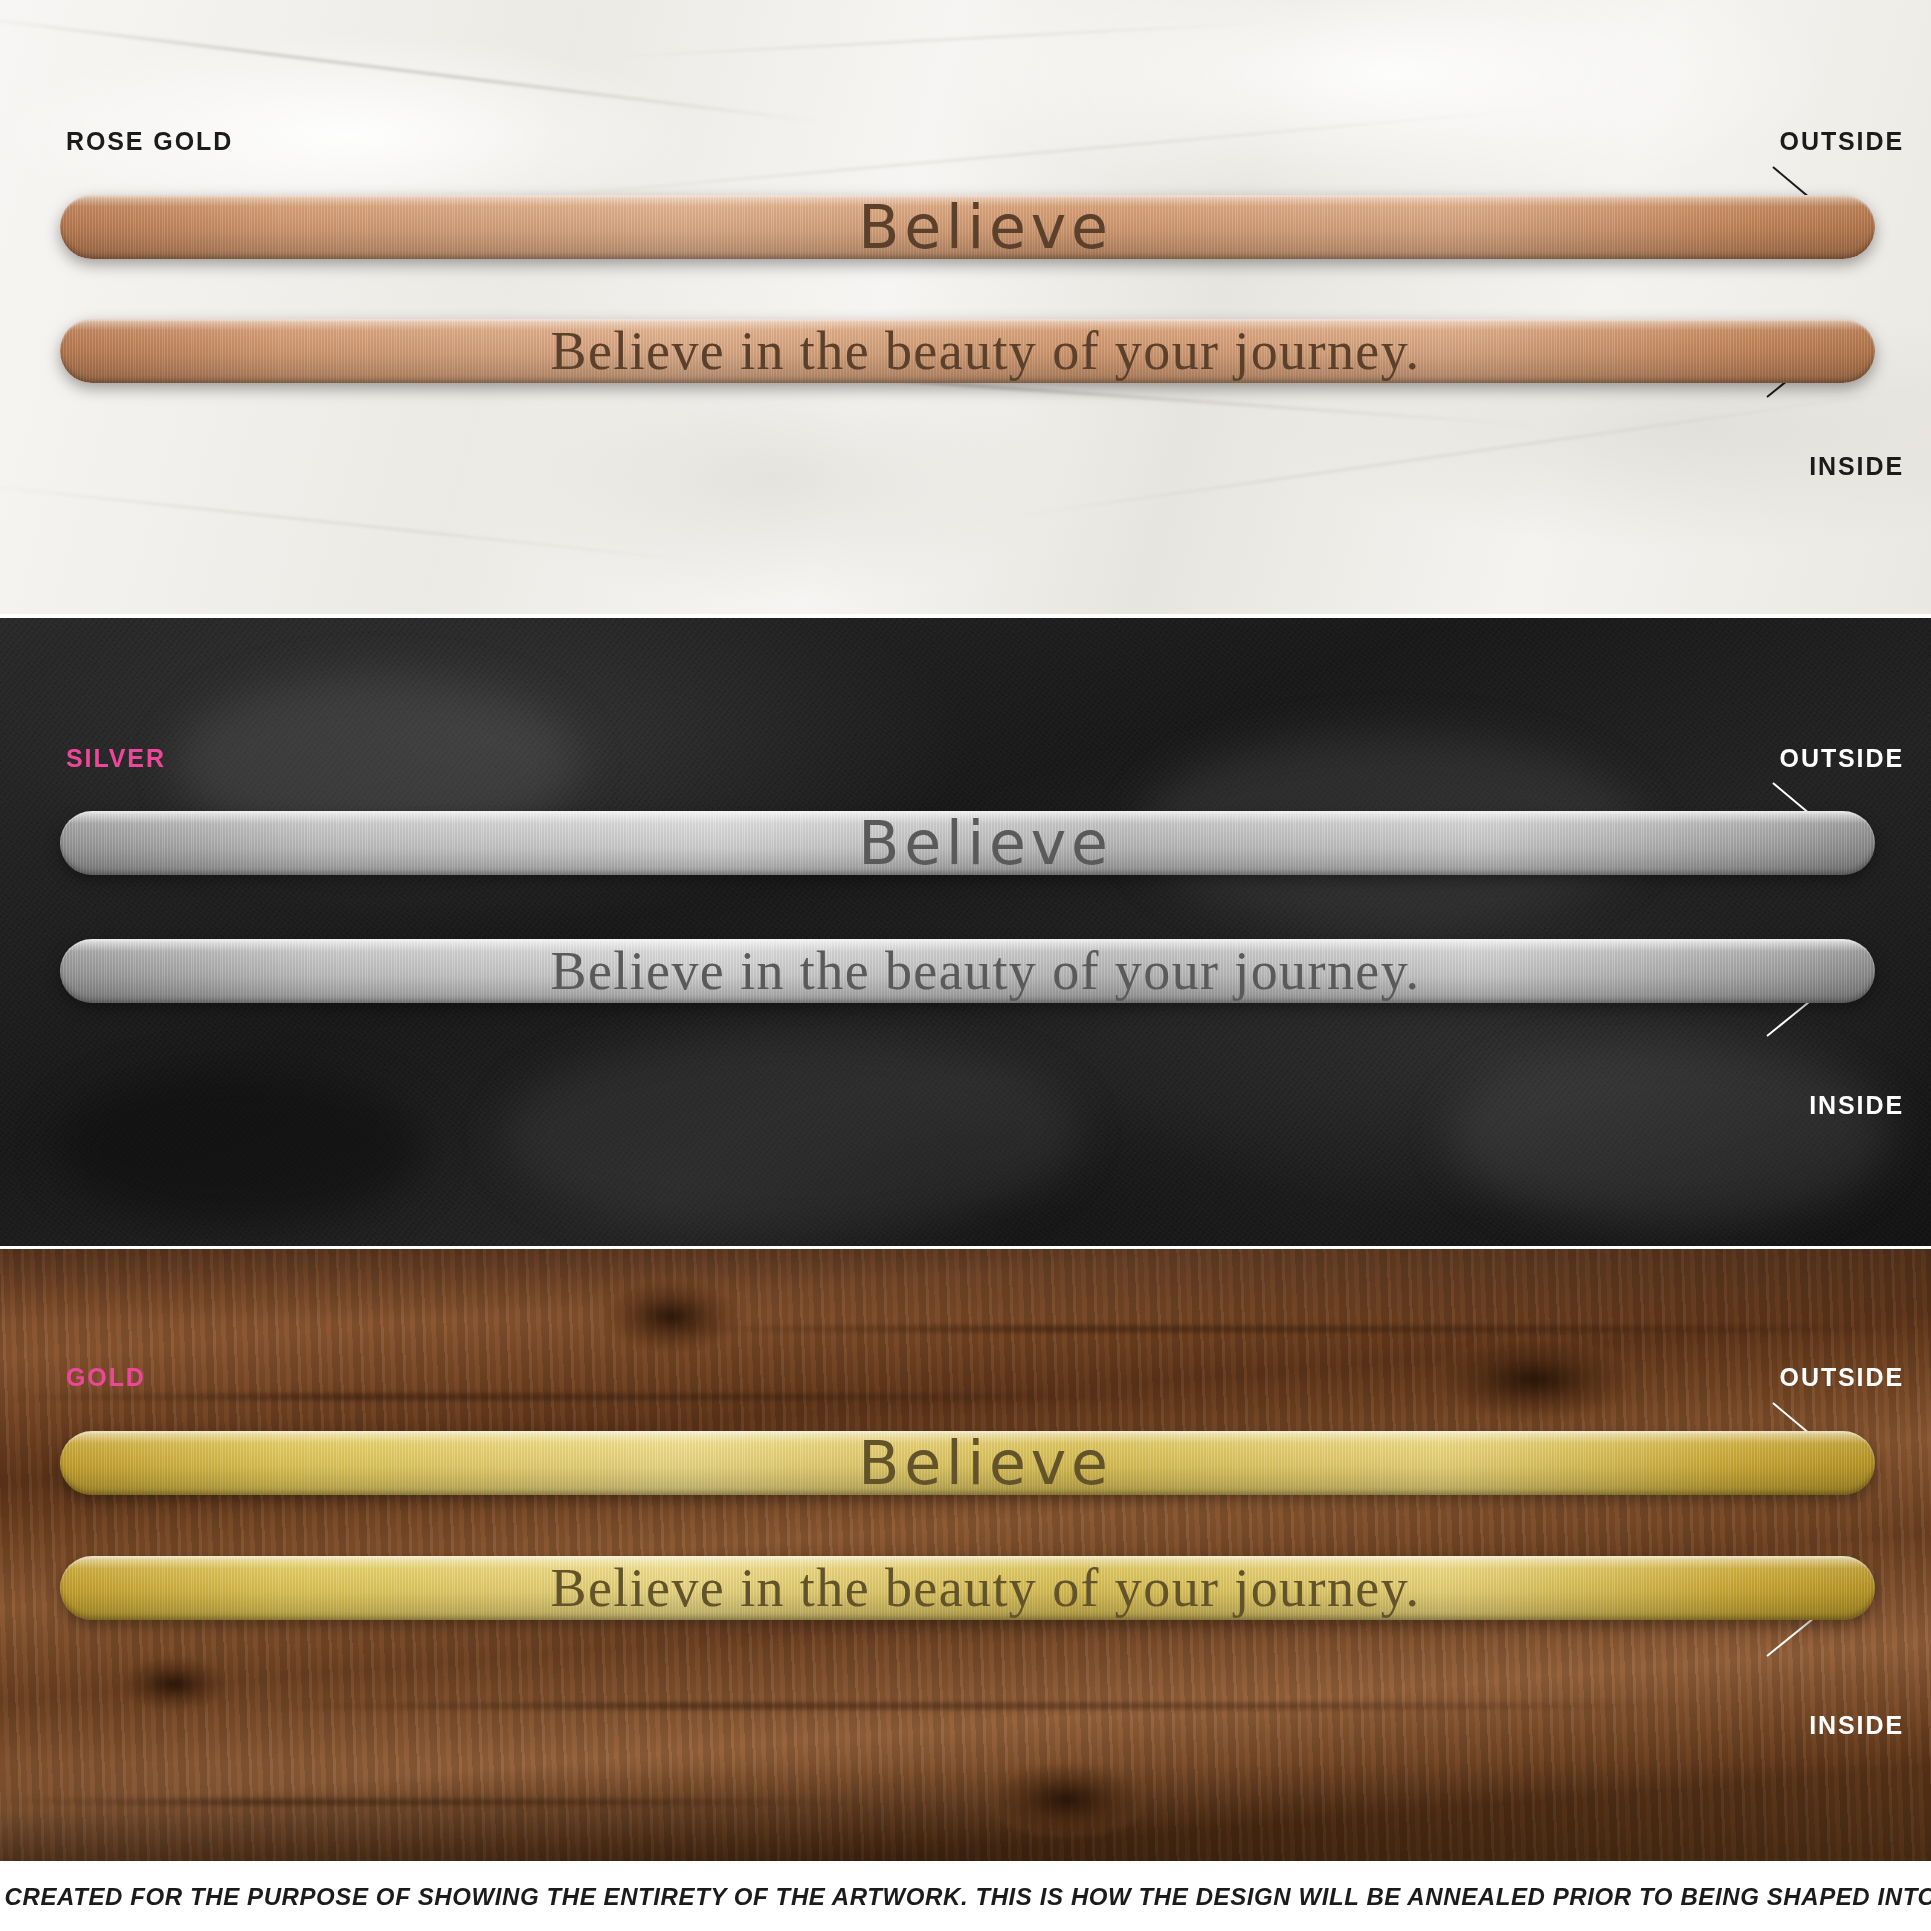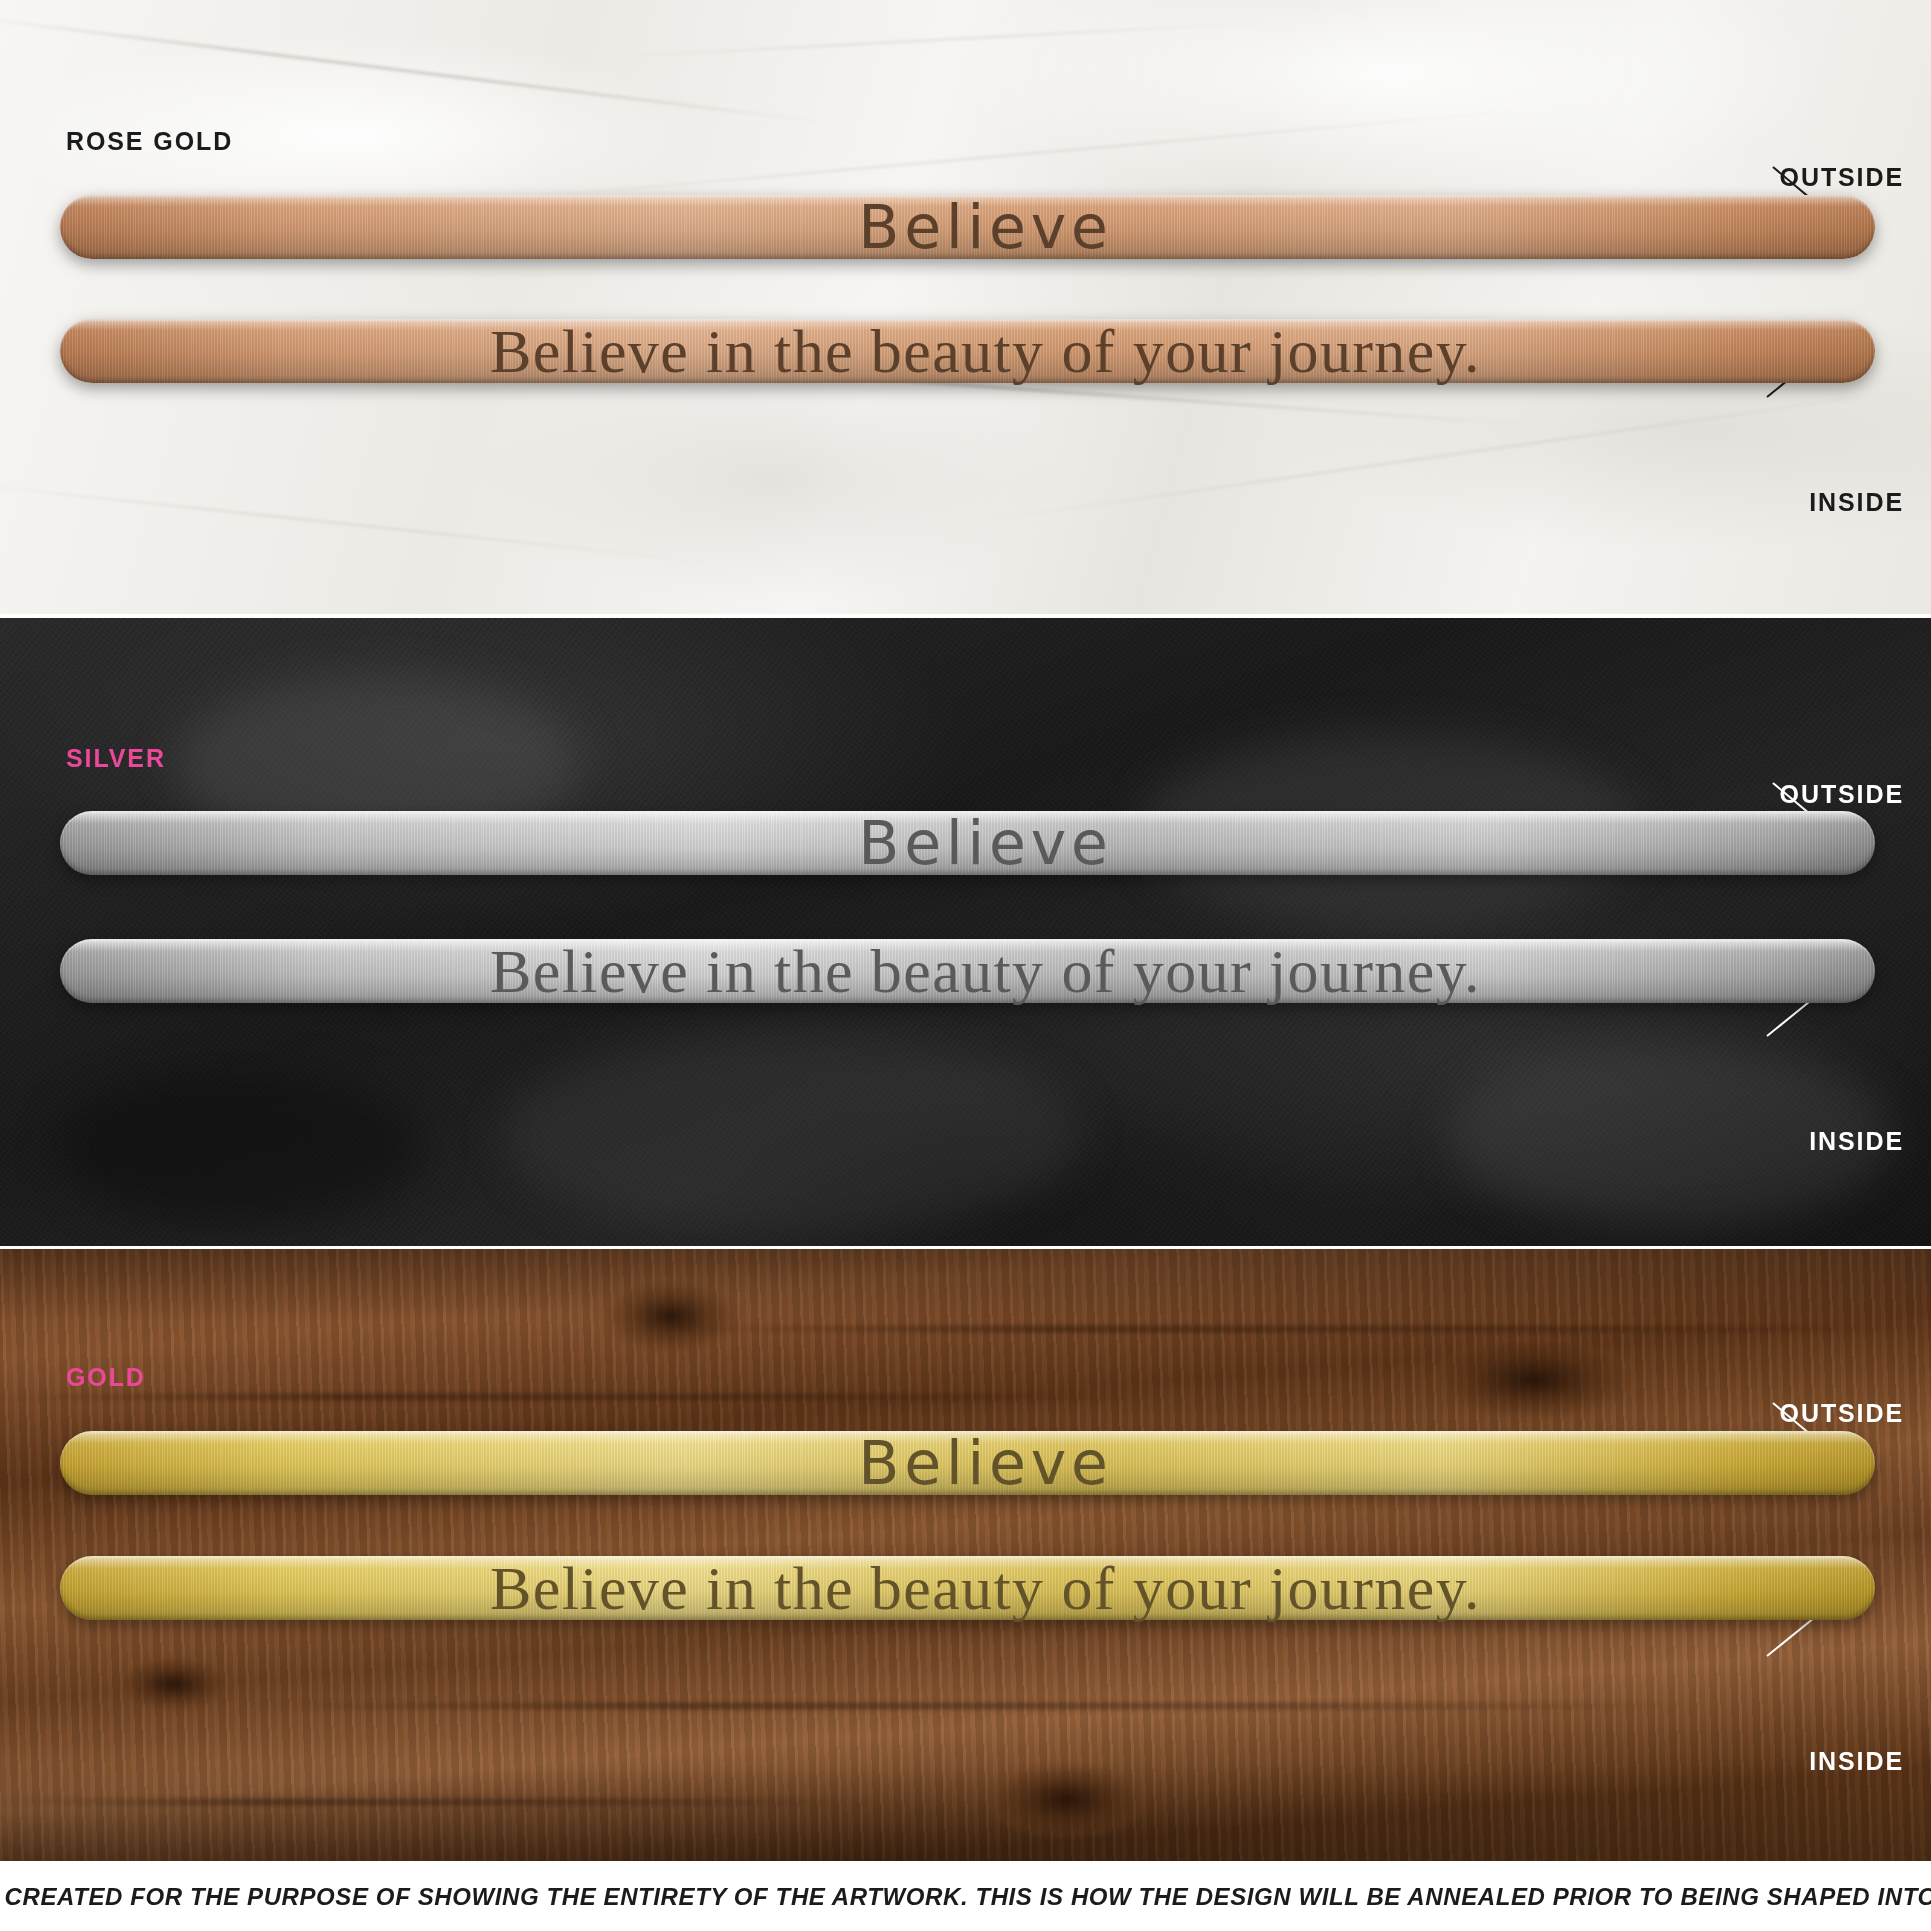--- a/index.html
+++ b/index.html
@@ -125,21 +125,21 @@
     padding-left: 36px;
   }
   .cuff-outside .cuff-text {
     font-family: "DejaVu Sans", sans-serif;
     font-size: 60px;
     letter-spacing: 4.8px;
     font-weight: 400;
   }
   .cuff-inside .cuff-text {
     font-family: "Liberation Serif", serif;
-    font-size: 62px;
+    font-size: 54px;
     letter-spacing: 1.4px;
     font-weight: 400;
   }
 
   
   .metal-rosegold {
     background:
       linear-gradient(180deg, rgba(255,255,255,0.55) 0%, rgba(255,255,255,0.05) 18%, rgba(0,0,0,0.05) 55%, rgba(0,0,0,0.22) 100%),
       repeating-linear-gradient(90deg, rgba(255,255,255,0.10) 0px, rgba(255,255,255,0.10) 1px, rgba(0,0,0,0.05) 1px, rgba(0,0,0,0.05) 2.9px),
       linear-gradient(90deg, #bd7d52 0%, #d79c72 12%, #e3b18c 34%, #d89d72 56%, #e0ab85 76%, #c98a5e 92%, #b97a4e 100%);
@@ -177,21 +177,20 @@
   .metal-label.light { color: #ec4899; }
 
   .side-label {
     position: absolute;
     font-family: "Liberation Sans", sans-serif;
     font-weight: 700;
     font-size: 25px;
     letter-spacing: 1.9px;
     text-transform: uppercase;
     text-align: left;
-    margin-top: 36px;
   }
   .side-label.dark { color: #1b1b1b; }
   .side-label.light { color: #ffffff; }
 
   .leader {
     position: absolute;
     height: 1.9px;
     transform-origin: left center;
   }
   .leader.dark { background: #1b1b1b; }

